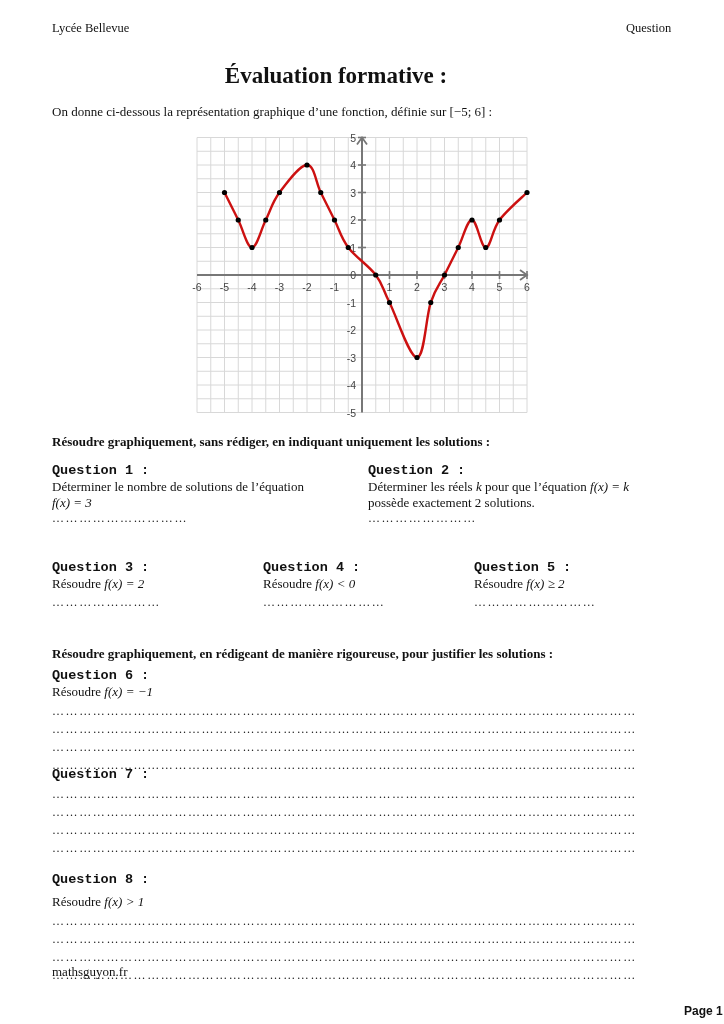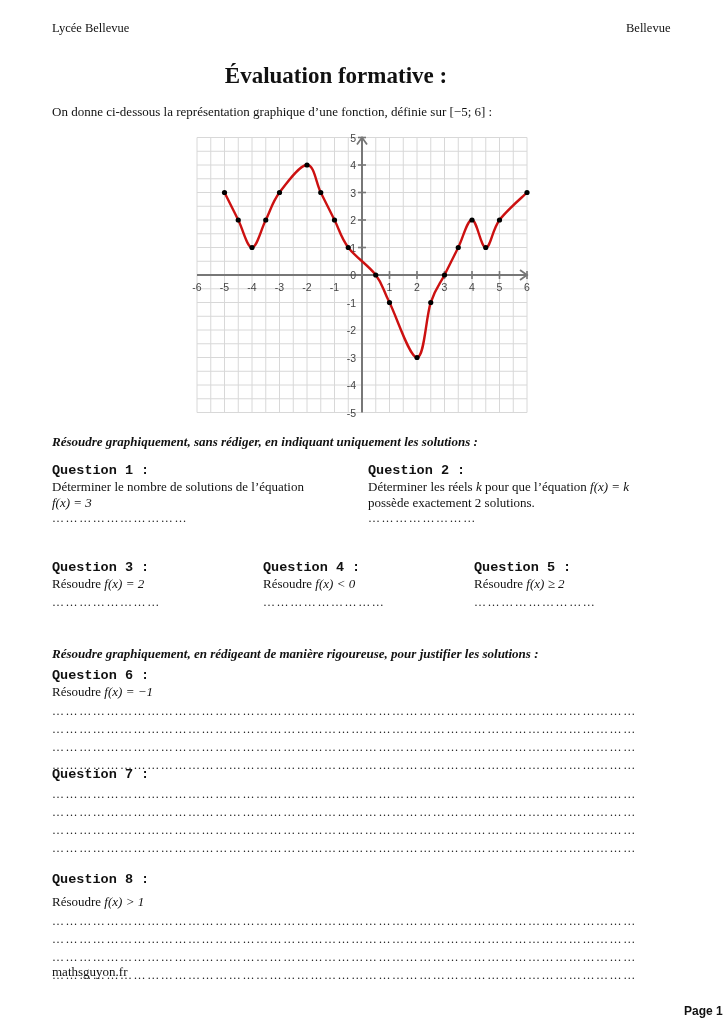--- a/index.html
+++ b/index.html
@@ -8,39 +8,39 @@
       font-family: "DejaVu Serif", "Liberation Serif", serif;
       color: #111;
     }
     .abs { position: absolute; }
     .hdr { font-size: 12.5px; top: 21px; font-family: "Liberation Serif", serif; }
     .title {
       left: 0; width: 672px; top: 63px; text-align: center;
       font-family: "Liberation Serif", serif; font-weight: bold; font-size: 23px;
     }
     .txt { font-family: "Liberation Serif", serif; font-size: 13px; line-height: 16px; }
-    .bold { font-weight: bold; font-style: italic; }
+    .bold { font-weight: bold; }
     .math { font-style: italic; }
     .dots {
       font-family: "Liberation Serif", serif; font-size: 12px; letter-spacing: 1.6px;
       white-space: nowrap; overflow: hidden; color: #222; line-height: 14px;
     }
     .qblock { position: absolute; }
     .qtitle { font-family: Liberation Mono, monospace; font-weight: bold; font-size: 13.5px; line-height: 16px; }
     .qtext { font-family: "Liberation Serif", serif; font-size: 13px; line-height: 16px; }
     .justify { text-align: justify; text-align-last: left; }
     .footer-left { font-family: "Liberation Serif", serif; font-size: 13px; left: 52px; top: 964px; }
     .footer-right { font-family: "Liberation Sans", sans-serif; font-size: 12px; font-weight: bold; left: 684px; top: 1004px; }
     svg text { font-family: "Liberation Sans", sans-serif; }
   </style>
 </head>
 <body>
 
 <div class="abs hdr" style="left:52px;">Lycée Bellevue</div>
-<div class="abs hdr" style="left:626px;">Bellevue</div>
+<div class="abs hdr" style="left:626px;">Question</div>
 
 <div class="abs title">Évaluation formative :</div>
 
 <div class="abs txt" style="left:52px; top:104px;">
   <span>On donne ci-dessous la représentation graphique d’une fonction, définie sur </span><span>[−5; 6]</span><span> :</span>
 </div>
 
 <svg class="abs" id="graph" style="left:0; top:0;" width="724" height="430" viewBox="0 0 724 430">
     <g>
       <line x1="197" y1="137.5" x2="197" y2="412.5" stroke="#d8d8d8" stroke-width="1"></line>

